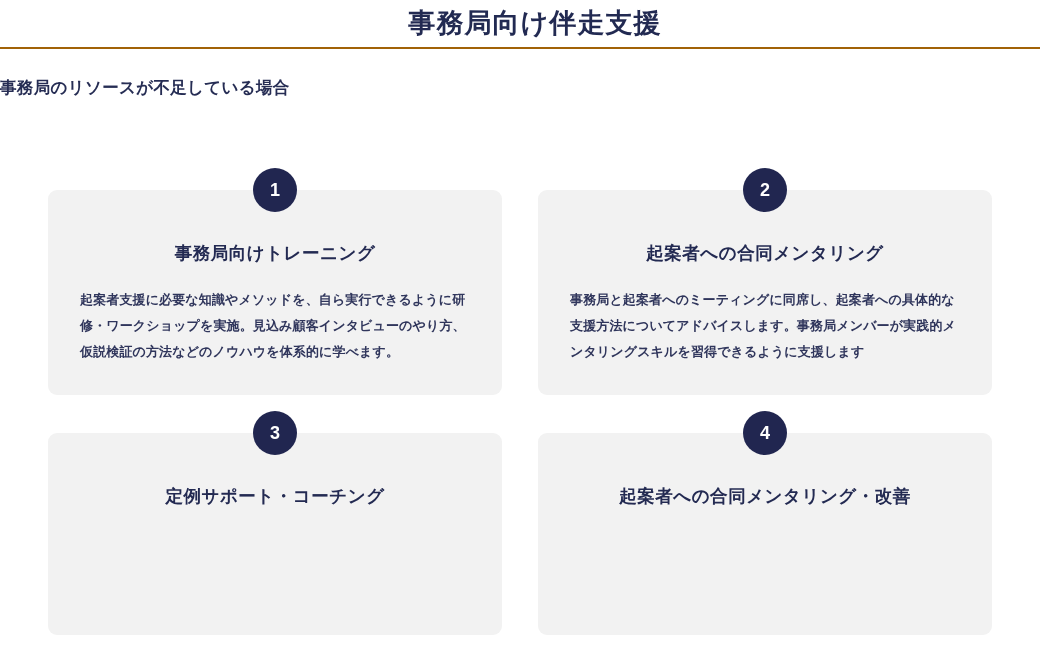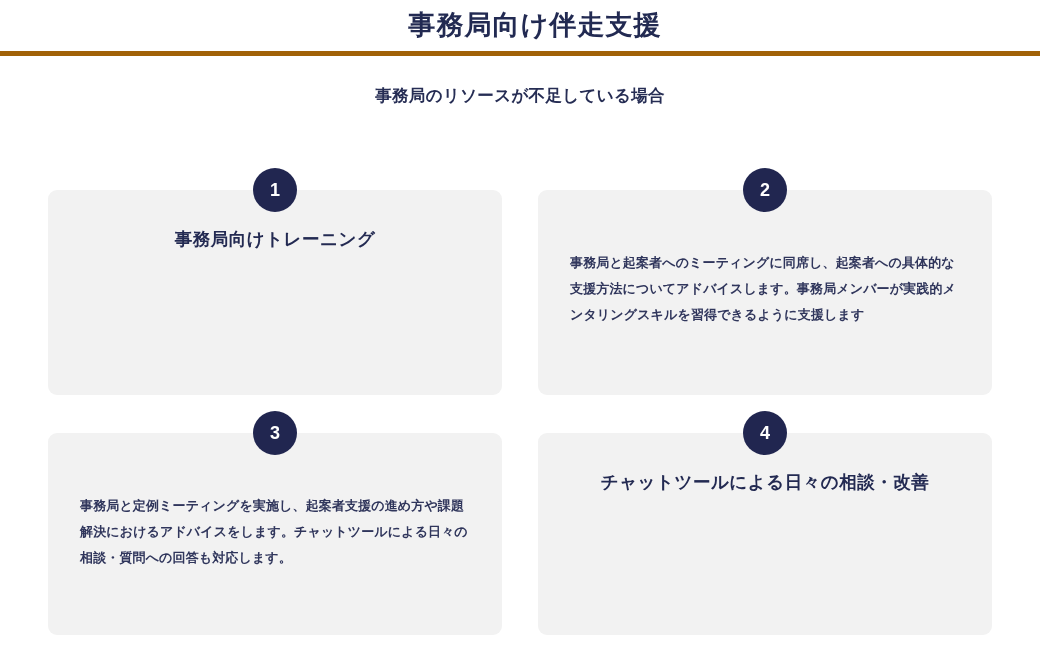--- a/index.html
+++ b/index.html
@@ -13,45 +13,45 @@
     height: 657px;
     background: #ffffff;
     font-family: "Liberation Sans", "DejaVu Sans", sans-serif;
     color: #232a52;
     overflow: hidden;
     position: relative;
   }
 
   
   .slide-header {
-    height: 56px;
+    height: 49px;
     display: flex;
     align-items: center;
     justify-content: center;
-    border-bottom: 5px solid #a16207;
+    border-bottom: 2px solid #a16207;
     padding-left: 30px;
   }
   .slide-title {
     font-size: 27px;
     font-weight: 700;
     letter-spacing: 0.04em;
     color: #222a52;
     line-height: 1;
     margin: 0;
   }
 
   
   .subtitle-block {
     margin-top: 26px;
-    text-align: center;
     color: #262d54;
     font-size: 16.5px;
     font-weight: 700;
     line-height: 1.62;
     letter-spacing: 0.02em;
+    font-family: Liberation Serif, serif;
   }
   .subtitle-line { display: block; }
 
   
   .card-grid {
     position: absolute;
     left: 48px;
     top: 190px;
     width: 944px;
     display: grid;
@@ -81,21 +81,21 @@
     display: flex;
     align-items: center;
     justify-content: center;
     font-size: 18px;
     font-weight: 700;
     line-height: 1;
     letter-spacing: 0;
   }
 
   .card-heading {
-    margin: 0;
+    margin: 14px;
     text-align: center;
     font-size: 17.5px;
     font-weight: 700;
     color: #232a52;
     letter-spacing: 0.03em;
     line-height: 1.3;
   }
 
   .card-body {
     margin: 22px 0 0 0;
@@ -116,30 +116,32 @@
 
 <section class="subtitle-block">
   <span class="subtitle-line">事務局のリソースが不足している場合</span>
 </section>
 
 <main class="card-grid">
 
   <article class="card">
     <div class="card-badge">1</div>
     <h2 class="card-heading">事務局向けトレーニング</h2>
+    <p class="card-body">起案者支援に必要な知識やメソッドを、自ら実行できるように研修・ワークショップを実施。見込み顧客インタビューのやり方、仮説検証の方法などのノウハウを体系的に学べます。</p>
   </article>
 
   <article class="card">
     <div class="card-badge">2</div>
+    <h2 class="card-heading">起案者への合同メンタリング</h2>
     <p class="card-body">事務局と起案者へのミーティングに同席し、起案者への具体的な支援方法についてアドバイスします。事務局メンバーが実践的メンタリングスキルを習得できるように支援します</p>
   </article>
 
   <article class="card">
     <div class="card-badge">3</div>
-    <p class="card-body">事務局と定例ミーティングを実施し、起案者支援の進め方や課題解決におけるアドバイスをします。チャットツールによる日々の相談・質問への回答も対応します。</p>
+    <h2 class="card-heading">定例サポート・コーチング</h2>
   </article>
 
   <article class="card">
     <div class="card-badge">4</div>
-    <h2 class="card-heading">チャットツールによる日々の相談・改善</h2>
+    <h2 class="card-heading">起案者への合同メンタリング・改善</h2>
   </article>
 
 </main>
 
 </body></html>

